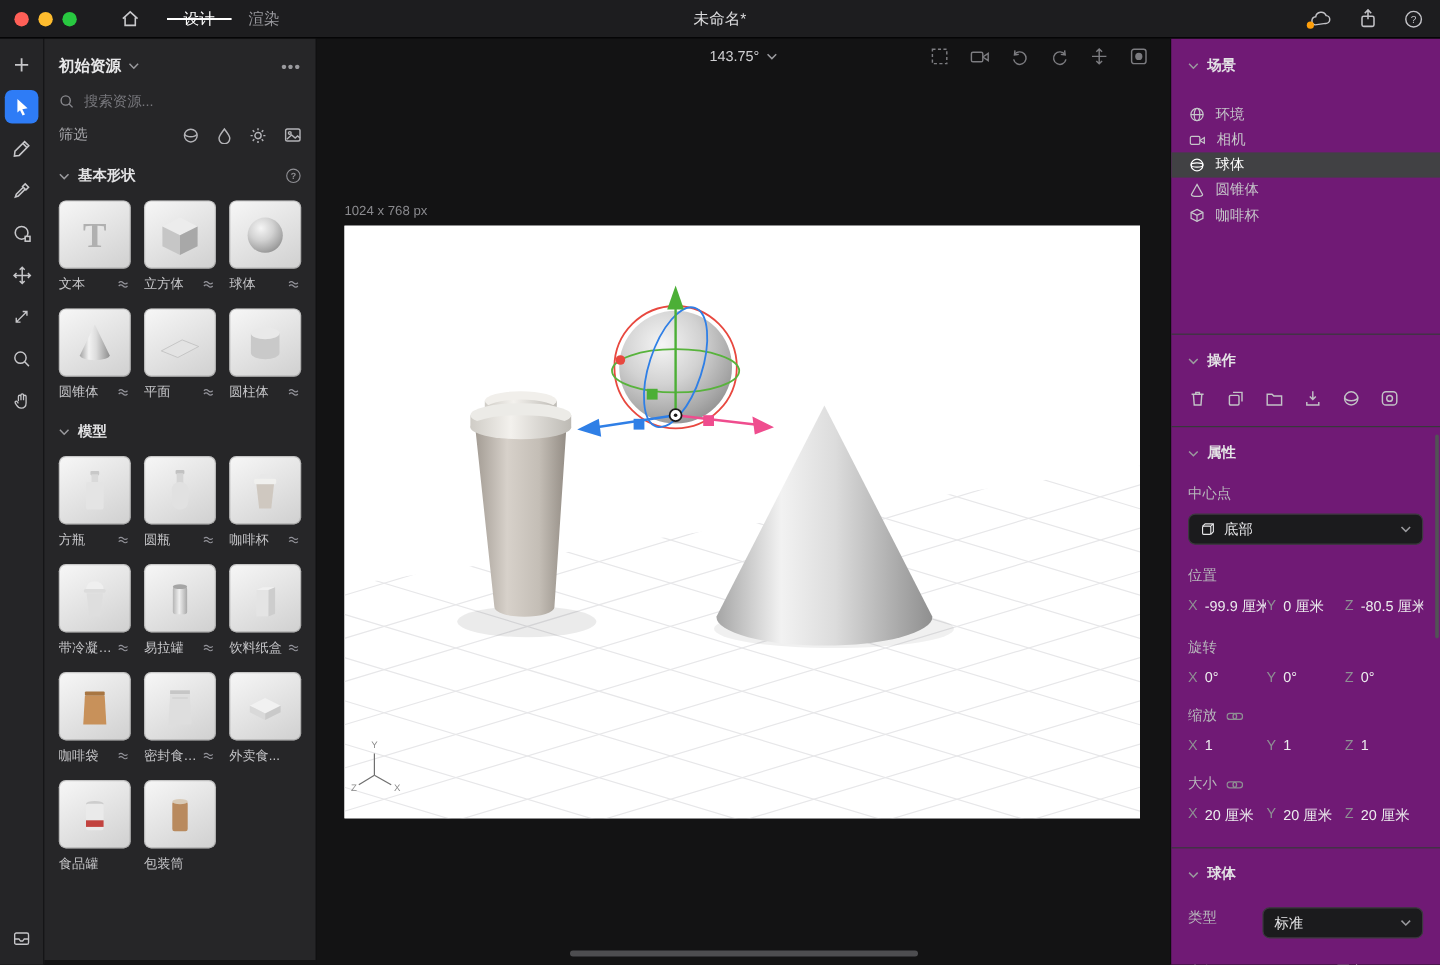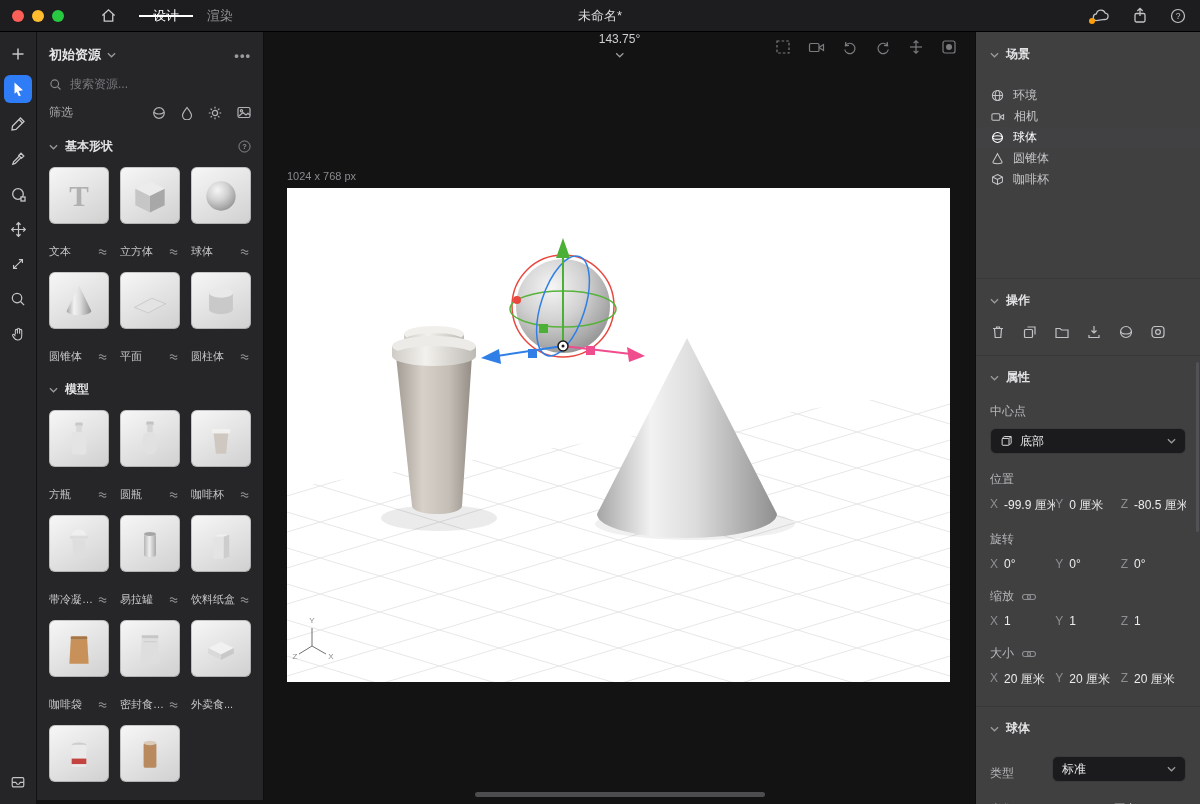--- a/index.html
+++ b/index.html
@@ -41,51 +41,51 @@
   .search-row input { flex:1; background:transparent; border:none; outline:none; color:#cfcfd2; font:inherit; }
   .search-row input::placeholder { color:#77777c; }
   .filter-row { margin-top:13px; display:flex; align-items:center; color:#a9a9ad; }
   .filter-icons { margin-left:auto; display:flex; gap:15px; color:#b3b3b7; }
   .sec-head { margin-top:17px; display:flex; align-items:center; gap:7px; font-weight:700; color:#e3e3e5; }
   .sec-head .help { margin-left:auto; color:#8f8f94; }
   .chev { color:#9a9a9e; flex:none; }
   .tiles { display:grid; grid-template-columns:repeat(3,1fr); column-gap:11px; row-gap:13px; margin-top:12px; }
   .thumb { height:57px; border-radius:6px; background:linear-gradient(150deg,#f7f7f7,#d0d0d0);
     box-shadow:inset 0 0 0 1px rgba(0,0,0,.18); display:flex; align-items:center; justify-content:center; }
-  .tile-label { display:flex; align-items:center; margin-top:20px; font-size:11px; color:#c6c6c9; }
+  .tile-label { display:flex; align-items:center; margin-top:5px; font-size:11px; color:#c6c6c9; }
   .tile-label > span { overflow:hidden; white-space:nowrap; text-overflow:ellipsis; max-width:48px; }
   .src-icon { margin-left:auto; color:#93939a; flex:none; }
 
   
   .viewport { position:absolute; top:32px; left:264px; right:225px; bottom:0; background:#131314; }
   .zoom-dd { position:absolute; top:0; height:30px; left:50%; transform:translateX(-50%);
-    display:flex; align-items:center; gap:6px; color:#cfcfd2;flex-direction:column; }
+    display:flex; align-items:center; gap:6px; color:#cfcfd2; }
   .vp-icons { position:absolute; top:0; right:18px; height:30px; display:flex; align-items:center; gap:17px; color:#7c7c80; }
   .size-label { position:absolute; left:23px; top:138px; font-size:11px; color:#8a8a8e; }
   .canvas-wrap { position:absolute; left:23px; top:156px; width:663px; height:494px; background:#fff; }
   .hscroll { position:absolute; left:50%; transform:translateX(-50%); bottom:7px; width:290px; height:5px; border-radius:3px; background:#4d4d50; }
 
   
-  .inspector { position:absolute; top:32px; right:0; bottom:0; width:225px; background:#404040;
+  .inspector { position:absolute; top:32px; right:0; bottom:0; width:225px; background:#701a75;
     border-left:1px solid #0d0d0e; padding:0 14px; overflow:hidden; z-index:20; }
   .insp-head { margin-top:14px; display:flex; align-items:center; gap:7px; font-weight:700; color:#e3e3e5; }
   .scene-list { margin:22px -14px 0; }
   .scene-row { height:21px; display:flex; align-items:center; gap:9px; padding:0 15px; color:#c6c6ca; }
   .scene-row.selected { background:#414144; color:#fff; }
   .scene-spacer { height:88px; }
   .divider { height:1px; background:#38383b; margin:0 -14px; }
   .actions-row { margin-top:15px; display:flex; gap:16px; color:#c2c2c6; }
   .plabel { margin-top:17px; color:#b7b7bb; display:flex; align-items:center; gap:8px; }
   .field { margin-top:8px; height:26px; background:#1b1b1d; border:1px solid #3a3a3d; border-radius:6px;
     display:flex; align-items:center; gap:8px; padding:0 9px; color:#e6e6e8; }
   .field .dd-chev { margin-left:auto; color:#9a9a9e; }
   .xyz { margin-top:9px; display:flex; }
   .cell { width:66px; display:flex; gap:6px; white-space:nowrap; overflow:hidden; }
   .ax { color:#8e8e93; } .val { color:#ececee; }
-  .prop-row { margin-top:19px; display:flex; align-items:flex-end; }
+  .prop-row { margin-top:19px; display:flex; align-items:flex-start; }
   .prop-row .rlabel { width:62px; color:#b7b7bb; }
   .prop-row .field { margin-top:0; flex:1; }
   .inline-val { margin-left:44px; color:#ececee; }
   .vscroll { position:absolute; right:1px; top:330px; width:3px; height:170px; border-radius:2px; background:#525256; }
 </style>
 </head>
 <body>
 
 <svg width="0" height="0" style="position:absolute" aria-hidden="true">
   <defs>

